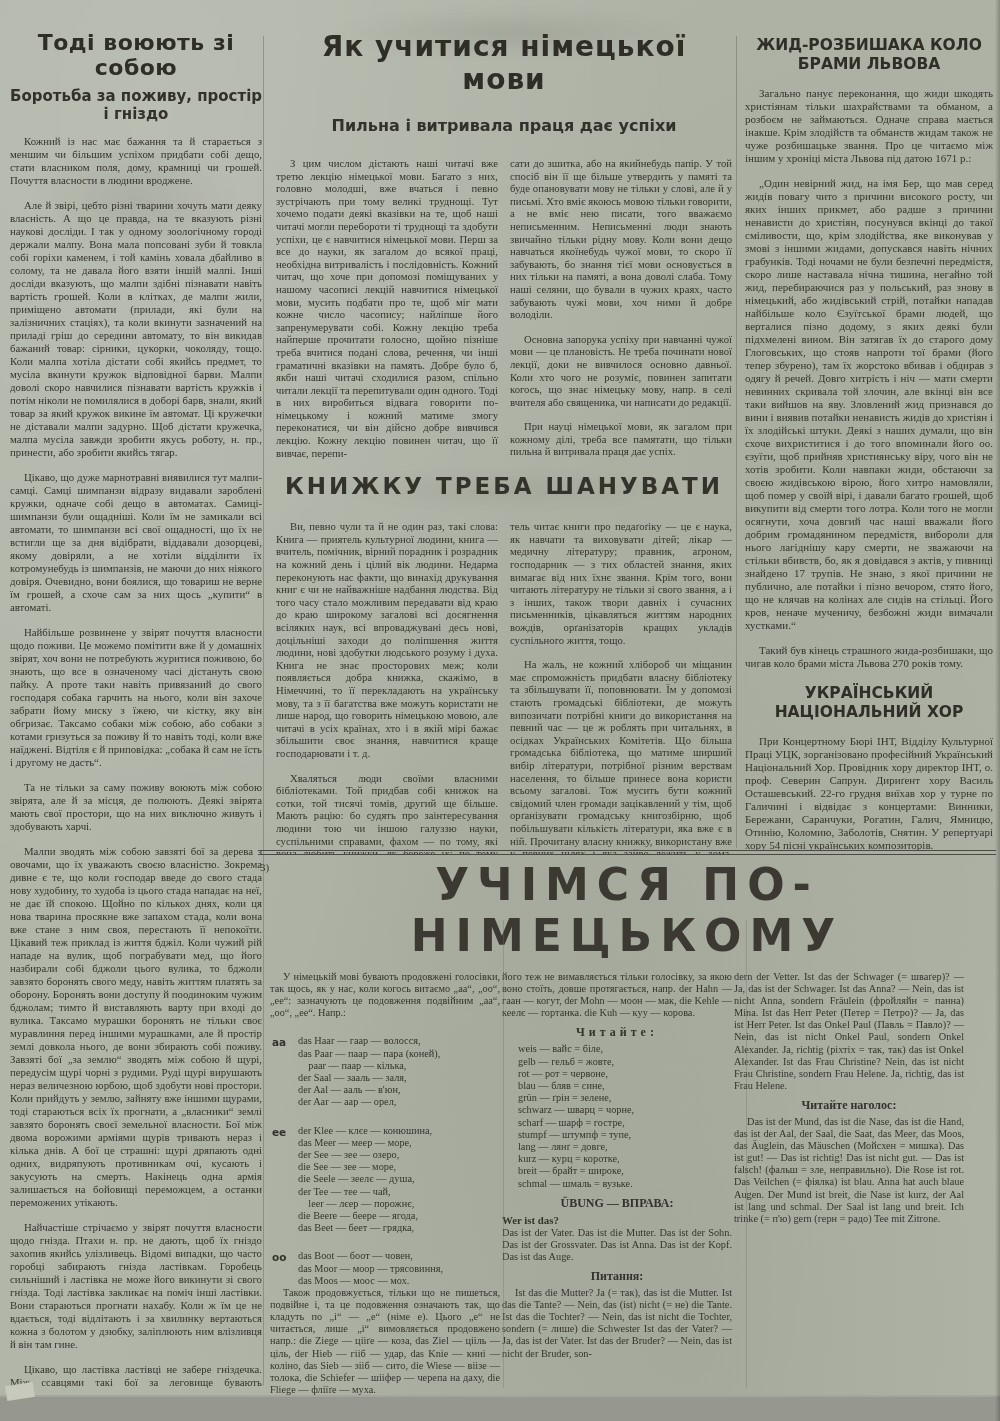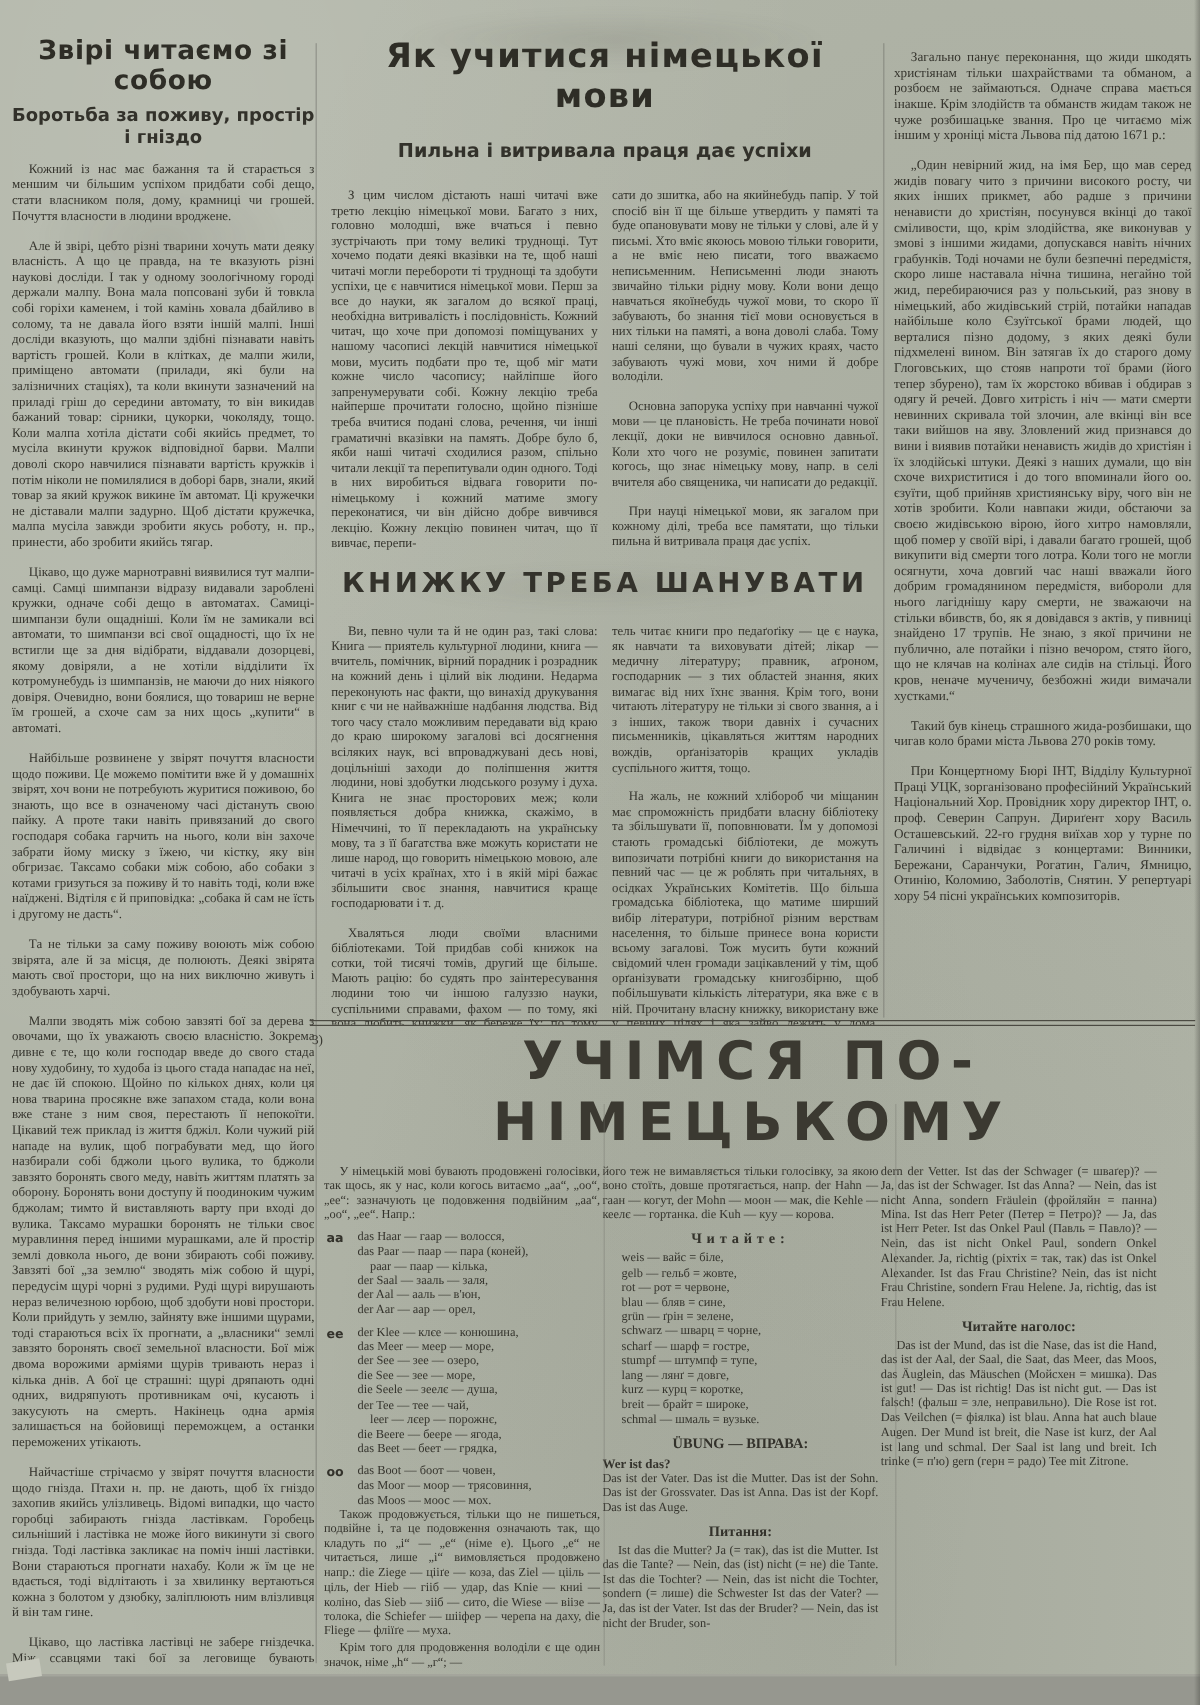--- a/index.html
+++ b/index.html
@@ -81,21 +81,21 @@
   .lesson::before{content:"";position:absolute;left:0;top:3px;width:100%;height:1px;background:#4b4a42;}
   .lesson-marker{position:absolute;left:2px;top:10px;font-size:11px;color:#3a3932;}
   .lesson-title{
     font-family:"DejaVu Sans", sans-serif;font-weight:bold;font-size:44px;
     letter-spacing:8px;color:#3b3931;text-align:center;margin:8px 0 10px;
   }
   .lesson-cols{display:flex;gap:2px;padding:0 4px 0 12px;}
   .lc{width:230px;overflow:hidden;}
   .lbody{font-size:10.3px;line-height:12.1px;text-align:justify;text-indent:13px;color:#35342d;margin:0 0 2px;}
   .noindent{text-indent:0;}
-  .vg{display:flex;margin:6px 0 0 2px;}
+  .vg{display:flex;margin:16px 0 0 2px;}
   .vg .m{width:26px;font-family:"DejaVu Sans", sans-serif;font-weight:bold;font-size:10.5px;color:#33322b;padding-top:1px;}
   .lines{white-space:pre-wrap;font-size:10.3px;line-height:12.2px;color:#35342d;}
   .listblock{padding-left:16px;margin:1px 0 3px;}
   .lh{
     text-align:center;font-weight:bold;font-size:12px;color:#33322b;margin:6px 0 3px;
   }
   .lh.spaced{letter-spacing:4px;}
   .wer{font-weight:bold;font-size:10.8px;color:#34332c;margin:1px 0 1px;}
 
   
@@ -106,21 +106,21 @@
 </style>
 </head>
 <body>
 
 <div class="paper">
   <div class="ghost g1"></div>
   <div class="ghost g2"></div>
   <div class="ghost g3"></div>
 
   <section class="col-left">
-    <h1 class="left-title">Звірі читаємо зі собою</h1>
+    <h1 class="left-title">Тоді воюють зі собою</h1>
     <h2 class="left-sub">Боротьба за поживу, простір і гніздо</h2>
     <p class="body">Кожний із нас має бажання та й старається з меншим чи більшим успіхом придбати собі дещо, стати власником поля, дому, крамниці чи грошей. Почуття власности в людини вроджене.</p>
     <p class="body">Але й звірі, цебто різні тварини хочуть мати деяку власність. А що це правда, на те вказують різні наукові досліди. І так у одному зоологічному городі держали малпу. Вона мала попсовані зуби й товкла собі горіхи каменем, і той камінь ховала дбайливо в солому, та не давала його взяти іншій малпі. Інші досліди вказують, що малпи здібні пізнавати навіть вартість грошей. Коли в клітках, де малпи жили, приміщено автомати (прилади, які були на залізничних стаціях), та коли вкинути зазначений на приладі гріш до середини автомату, то він викидав бажаний товар: сірники, цукорки, чоколяду, тощо. Коли малпа хотіла дістати собі якийсь предмет, то мусіла вкинути кружок відповідної барви. Малпи доволі скоро навчилися пізнавати вартість кружків і потім ніколи не помилялися в доборі барв, знали, який товар за який кружок викине їм автомат. Ці кружечки не діставали малпи задурно. Щоб дістати кружечка, малпа мусіла завжди зробити якусь роботу, н. пр., принести, або зробити якийсь тягар.</p>
     <p class="body">Цікаво, що дуже марнотравні виявилися тут малпи-самці. Самці шимпанзи відразу видавали зароблені кружки, одначе собі дещо в автоматах. Самиці-шимпанзи були ощадніші. Коли їм не замикали всі автомати, то шимпанзи всі свої ощадності, що їх не встигли ще за дня відібрати, віддавали дозорцеві, якому довіряли, а не хотіли відділити їх котромунебудь із шимпанзів, не маючи до них ніякого довіря. Очевидно, вони боялися, що товариш не верне їм грошей, а схоче сам за них щось „купити“ в автоматі.</p>
     <p class="body">Найбільше розвинене у звірят почуття власности щодо поживи. Це можемо помітити вже й у домашніх звірят, хоч вони не потребують журитися поживою, бо знають, що все в означеному часі дістануть свою пайку. А проте таки навіть привязаний до свого господаря собака гарчить на нього, коли він захоче забрати йому миску з їжею, чи кістку, яку він обгризає. Таксамо собаки між собою, або собаки з котами гризуться за поживу й то навіть тоді, коли вже наїджені. Відтіля є й приповідка: „собака й сам не їсть і другому не дасть“.</p>
     <p class="body">Та не тільки за саму поживу воюють між собою звірята, але й за місця, де полюють. Деякі звірята мають свої простори, що на них виключно живуть і здобувають харчі.</p>
     <p class="body">Малпи зводять між собою завзяті бої за дерева з овочами, що їх уважають своєю власністю. Зокрема дивне є те, що коли господар введе до свого стада нову худобину, то худоба із цього стада нападає на неї, не дає їй спокою. Щойно по кількох днях, коли ця нова тварина просякне вже запахом стада, коли вона вже стане з ним своя, перестають її непокоїти. Цікавий теж приклад із життя бджіл. Коли чужий рій нападе на вулик, щоб пограбувати мед, що його назбирали собі бджоли цього вулика, то бджоли завзято боронять свого меду, навіть життям платять за оборону. Боронять вони доступу й поодиноким чужим бджолам; тимто й виставляють варту при вході до вулика. Таксамо мурашки боронять не тільки своє муравлиння перед іншими мурашками, але й простір землі довкола нього, де вони збирають собі поживу. Завзяті бої „за землю“ зводять між собою й щурі, передусім щурі чорні з рудими. Руді щурі вирушають нераз величезною юрбою, щоб здобути нові простори. Коли прийдуть у землю, зайняту вже іншими щурами, тоді стараються всіх їх прогнати, а „власники“ землі завзято боронять своєї земельної власности. Бої між двома ворожими арміями щурів тривають нераз і кілька днів. А бої це страшні: щурі дряпають одні одних, видряпують противникам очі, кусають і закусують на смерть. Накінець одна армія залишається на бойовищі переможцем, а останки переможених утікають.</p>
     <p class="body">Найчастіше стрічаємо у звірят почуття власности щодо гнізда. Птахи н. пр. не дають, щоб їх гніздо захопив якийсь улізливець. Відомі випадки, що часто горобці забирають гнізда ластівкам. Горобець сильніший і ластівка не може його викинути зі свого гнізда. Тоді ластівка закликає на поміч інші ластівки. Вони стараються прогнати нахабу. Коли ж їм це не вдається, тоді відлітають і за хвилинку вертаються кожна з болотом у дзюбку, заліплюють ним влізливця й він там гине.</p>
     <p class="body">Цікаво, що ластівка ластівці не забере гніздечка. Між ссавцями такі бої за леговище бувають найчастіше між борсуками й лисами. Лис часто виганяє борсука з його нори, але старається не захопити нори іншого лиса, шанує його леговище.</p>
   </section>
@@ -150,24 +150,26 @@
       <div class="c">
         <p class="body noindent">тель читає книги про педаґоґіку — це є наука, як навчати та виховувати дітей; лікар — медичну літературу; правник, аґроном, господарник — з тих областей знання, яких вимагає від них їхнє звання. Крім того, вони читають літературу не тільки зі свого звання, а і з інших, також твори давніх і сучасних письменників, цікавляться життям народних вождів, орґанізаторів кращих укладів суспільного життя, тощо.</p>
         <p class="body">На жаль, не кожний хлібороб чи міщанин має спроможність придбати власну бібліотеку та збільшувати її, поповнювати. Їм у допомозі стають громадські бібліотеки, де можуть випозичати потрібні книги до використання на певний час — це ж роблять при читальнях, в осідках Українських Комітетів. Що більша громадська бібліотека, що матиме ширший вибір літератури, потрібної різним верствам населення, то більше принесе вона користи всьому загалові. Тож мусить бути кожний свідомий член громади зацікавлений у тім, щоб орґанізувати громадську книгозбірню, щоб побільшувати кількість літератури, яка вже є в ній. Прочитану власну книжку, використану вже у певних цілях і яка зайво лежить у дома, найдошкульніше зараз є віддати до загального користування.</p>
       </div>
     </div>
   </section>
 
   <div class="vr" id="vr-mid"></div>
 
   <section class="col-right">
+    <h2 class="right-title">ЖИД-РОЗБИШАКА КОЛО БРАМИ ЛЬВОВА</h2>
     <p class="body">Загально панує переконання, що жиди шкодять христіянам тільки шахрайствами та обманом, а розбоєм не займаються. Одначе справа мається інакше. Крім злодійств та обманств жидам також не чуже розбишацьке звання. Про це читаємо між іншим у хроніці міста Львова під датою 1671 р.:</p>
     <p class="body quote">„Один невірний жид, на імя Бер, що мав серед жидів повагу чито з причини високого росту, чи яких інших прикмет, або радше з причини ненависти до христіян, посунувся вкінці до такої сміливости, що, крім злодійства, яке виконував у змові з іншими жидами, допускався навіть нічних грабунків. Тоді ночами не були безпечні передмістя, скоро лише наставала нічна тишина, негайно той жид, перебираючися раз у польський, раз знову в німецький, або жидівський стрій, потайки нападав найбільше коло Єзуїтської брами людей, що верталися пізно додому, з яких деякі були підхмелені вином. Він затягав їх до старого дому Глоговських, що стояв напроти тої брами (його тепер збурено), там їх жорстоко вбивав і обдирав з одягу й речей. Довго хитрість і ніч — мати смерти невинних скривала той злочин, але вкінці він все таки вийшов на яву. Зловлений жид признався до вини і виявив потайки ненависть жидів до христіян і їх злодійські штуки. Деякі з наших думали, що він схоче вихриститися і до того впоминали його оо. єзуїти, щоб прийняв християнську віру, чого він не хотів зробити. Коли навпаки жиди, обстаючи за своєю жидівською вірою, його хитро намовляли, щоб помер у своїй вірі, і давали багато грошей, щоб викупити від смерти того лотра. Коли того не могли осягнути, хоча довгий час наші вважали його добрим громадянином передмістя, вибороли для нього лагіднішу кару смерти, не зважаючи на стільки вбивств, бо, як я довідався з актів, у пивниці знайдено 17 трупів. Не знаю, з якої причини не публично, але потайки і пізно вечором, стято його, що не клячав на колінах але сидів на стільці. Його кров, неначе мученичу, безбожні жиди вимачали хустками.“</p>
     <p class="body">Такий був кінець страшного жида-розбишаки, що чигав коло брами міста Львова 270 років тому.</p>
 
+    <h2 class="right-title choir-title">УКРАЇНСЬКИЙ НАЦІОНАЛЬНИЙ ХОР</h2>
     <p class="body">При Концертному Бюрі ІНТ, Відділу Культурної Праці УЦК, зорганізовано професійний Український Національний Хор. Провідник хору директор ІНТ, о. проф. Северин Сапрун. Дириґент хору Василь Осташевський. 22-го грудня виїхав хор у турне по Галичині і відвідає з концертами: Винники, Бережани, Саранчуки, Рогатин, Галич, Ямницю, Отинію, Коломию, Заболотів, Снятин. У репертуарі хору 54 пісні українських композиторів.</p>
   </section>
 
   <section class="lesson">
     <span class="lesson-marker">3)</span>
     <h1 class="lesson-title">УЧІМСЯ ПО-НІМЕЦЬКОМУ</h1>
     <div class="lesson-cols">
 
       <div class="lc">
         <p class="lbody">У німецькій мові бувають продовжені голосівки, так щось, як у нас, коли когось витаємо „аа“, „оо“, „ее“: зазначують це подовження подвійним „аа“, „оо“, „ее“. Напр.:</p>

